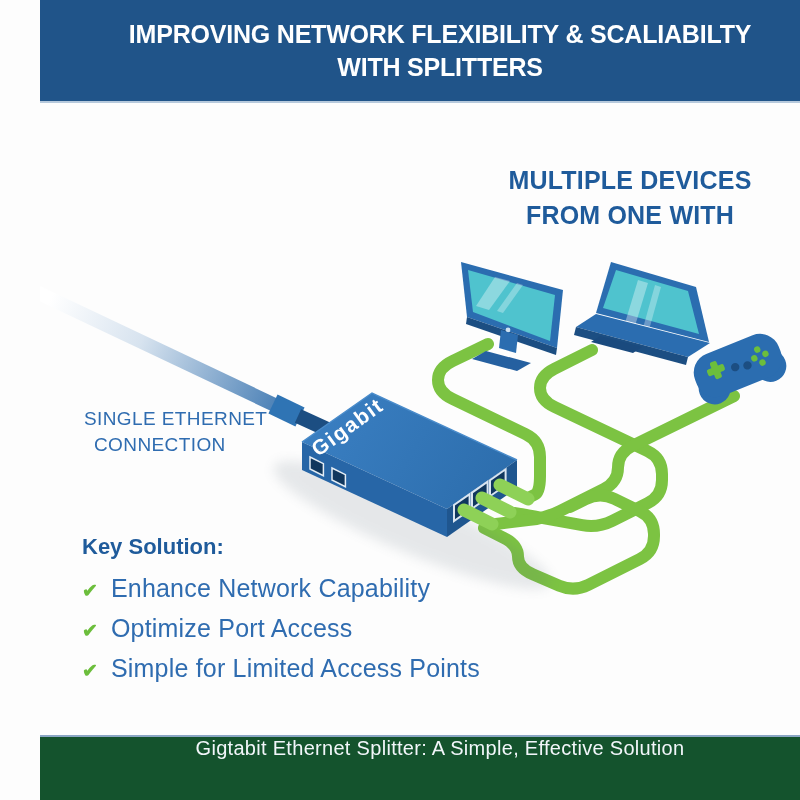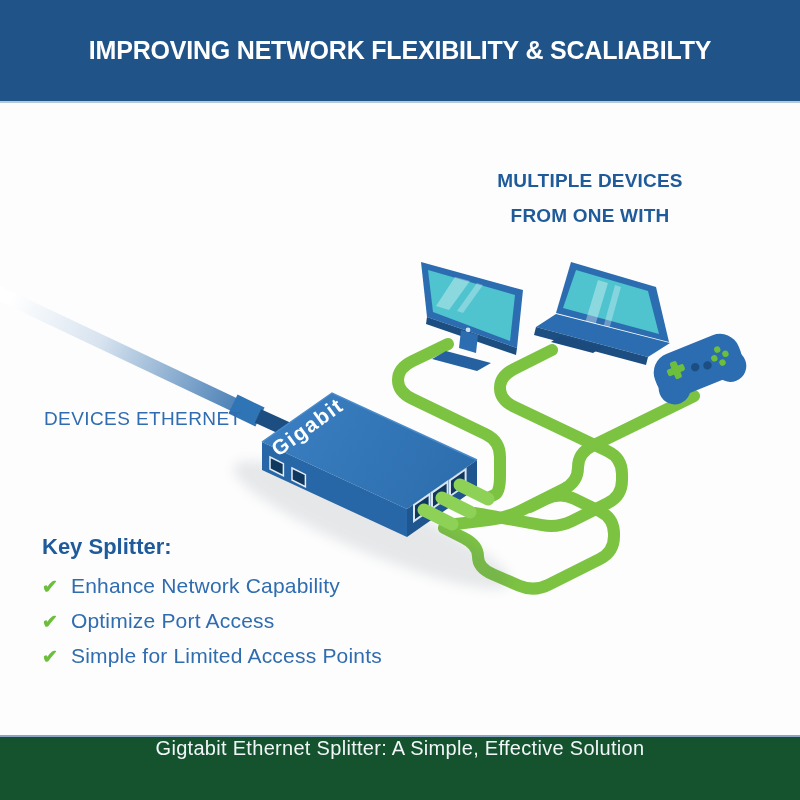--- a/index.html
+++ b/index.html
@@ -1,59 +1,60 @@
 <!DOCTYPE html>
 <html><head>
 <meta charset="utf-8">
 <style>
   html,body{margin:0;padding:0;}
   body{width:800px;height:800px;position:relative;overflow:hidden;
        background:#fdfdfd;font-family:"Liberation Sans",sans-serif;}
-  .page{position:absolute;inset:0;}
+  .page{position:absolute;inset:0;margin-left:40px;}
 
   
   .top-banner{position:absolute;top:0;left:0;width:800px;height:101px;
     background:#205489;border-bottom:2px solid #b6c9dc;
     display:flex;flex-direction:column;justify-content:center;align-items:center;}
   .top-banner .line{color:#ffffff;font-weight:bold;font-size:25px;line-height:33px;
     letter-spacing:-0.2px;text-align:center;white-space:nowrap;}
 
   
   .headline{position:absolute;left:420px;top:163px;width:340px;text-align:center;}
-  .headline .line{color:#1f5b9b;font-weight:bold;font-size:19px;line-height:35px;
+  .headline .line{color:#1f5b9b;font-weight:bold;font-size:25px;line-height:35px;
     letter-spacing:0.2px;white-space:nowrap;}
 
   
   .conn-label{position:absolute;left:44px;top:406px;}
   .conn-label .l1{color:#2f6cb0;font-size:19px;line-height:26px;letter-spacing:0.4px;}
   .conn-label .l2{color:#2f6cb0;font-size:19px;line-height:26px;letter-spacing:0.4px;padding-left:10px;}
 
   
   .benefits{position:absolute;left:42px;top:534px;}
   .benefits .title{color:#1f5b9b;font-weight:bold;font-size:22px;margin-bottom:14px;}
   .benefits ul{list-style:none;margin:0;padding:0;}
   .benefits li{display:flex;align-items:baseline;margin-bottom:11px;}
   .benefits .check{color:#6cbe3c;font-size:19px;margin-right:13px;font-weight:bold;}
-  .benefits .item-text{color:#2f6cb0;font-size:21px;letter-spacing:0.2px;}
+  .benefits .item-text{color:#2f6cb0;font-size:25px;letter-spacing:0.2px;}
 
   
   .bottom-banner{position:absolute;left:0;bottom:0;width:800px;height:63px;
     background:#14532d;border-top:2px solid #8aa6c4;
     display:flex;justify-content:center;align-items:flex-start;}
   .bottom-banner .text{color:#f2f6fa;font-size:20px;letter-spacing:0.3px;white-space:nowrap;}
 
   .illustration{position:absolute;left:0;top:0;width:800px;height:800px;}
 </style>
 </head>
 <body>
 
 <div class="page">
 
   <div class="top-banner">
     <div class="line">IMPROVING NETWORK FLEXIBILITY &amp; SCALIABILTY</div>
+    <div class="line">WITH SPLITTERS</div>
   </div>
 
   <div class="headline">
     <div class="line">MULTIPLE DEVICES</div>
     <div class="line">FROM ONE WITH</div>
   </div>
 
   <svg class="illustration" viewBox="0 0 800 800" xmlns="http://www.w3.org/2000/svg">
     <defs>
       <linearGradient id="cableGrad" gradientUnits="userSpaceOnUse" x1="10" y1="300" x2="270" y2="420">
@@ -140,25 +141,26 @@
       <circle cx="-3" cy="0" r="4.2" fill="#1c4e82"></circle>
       <circle cx="9" cy="3" r="4.2" fill="#1c4e82"></circle>
       <circle cx="24" cy="-8" r="3.2" fill="#6cbe3c"></circle>
       <circle cx="18" cy="-1" r="3.2" fill="#6cbe3c"></circle>
       <circle cx="30" cy="-1" r="3.2" fill="#6cbe3c"></circle>
       <circle cx="24" cy="6" r="3.2" fill="#6cbe3c"></circle>
     </g>
   </svg>
 
   <div class="conn-label">
-    <div class="l1">DEVICES ETHERNET</div>
+    <div class="l1">SINGLE ETHERNET</div>
+    <div class="l2">CONNECTION</div>
   </div>
 
   <div class="benefits">
-    <div class="title">Key Splitter:</div>
+    <div class="title">Key Solution:</div>
     <ul>
       <li>
         <span class="check">✔</span>
         <span class="item-text">Enhance Network Capability</span>
       </li>
       <li>
         <span class="check">✔</span>
         <span class="item-text">Optimize Port Access</span>
       </li>
       <li>

